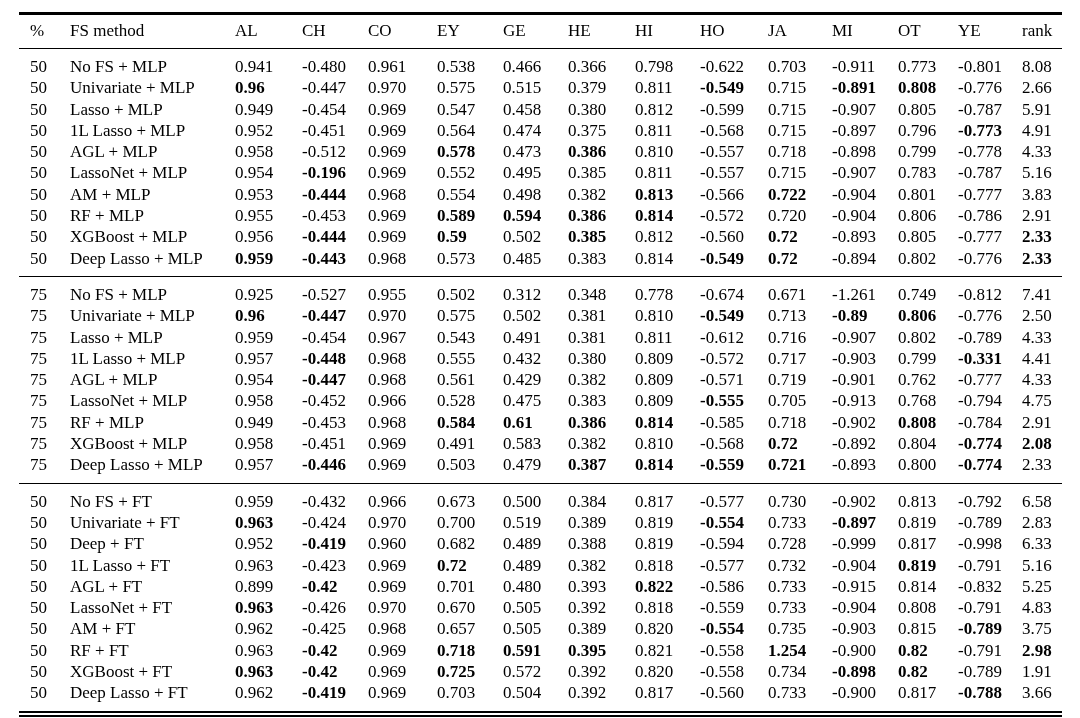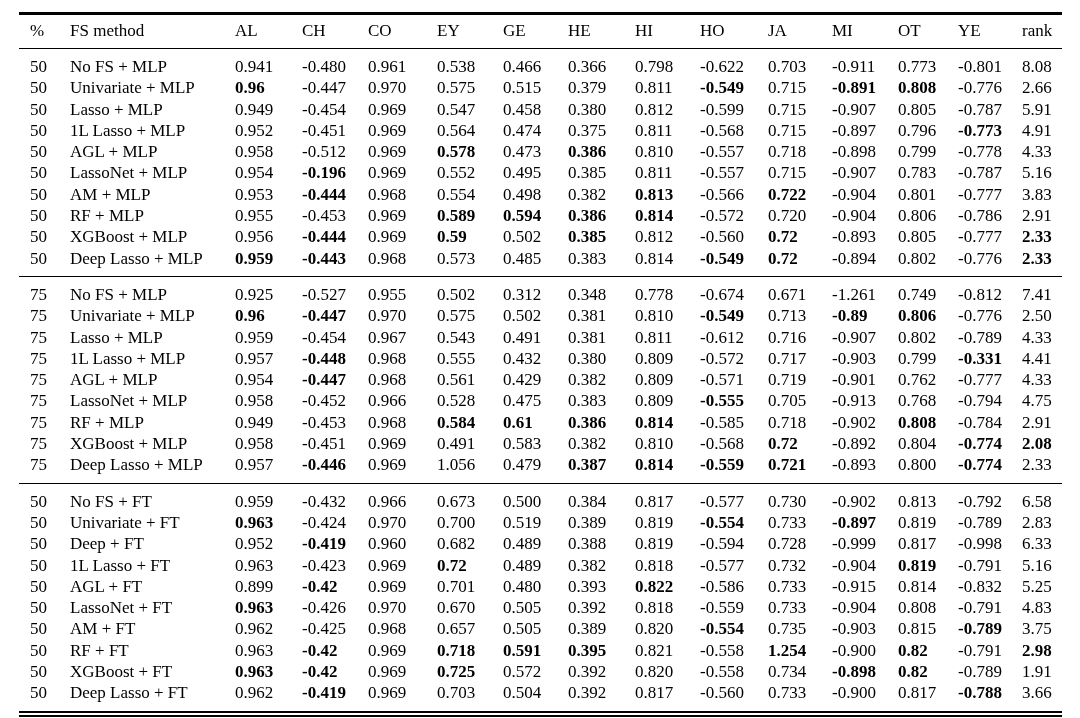--- a/index.html
+++ b/index.html
@@ -421,21 +421,21 @@
             <td>0.804</td>
             <td class="b">-0.774</td>
             <td class="b">2.08</td>
           </tr>
           <tr class="last">
             <td class="pct">75</td>
             <td>Deep Lasso + MLP</td>
             <td>0.957</td>
             <td class="b">-0.446</td>
             <td>0.969</td>
-            <td>1.056</td>
+            <td>0.503</td>
             <td>0.479</td>
             <td class="b">0.387</td>
             <td class="b">0.814</td>
             <td class="b">-0.559</td>
             <td class="b">0.721</td>
             <td>-0.893</td>
             <td>0.800</td>
             <td class="b">-0.774</td>
             <td>2.33</td>
           </tr>

